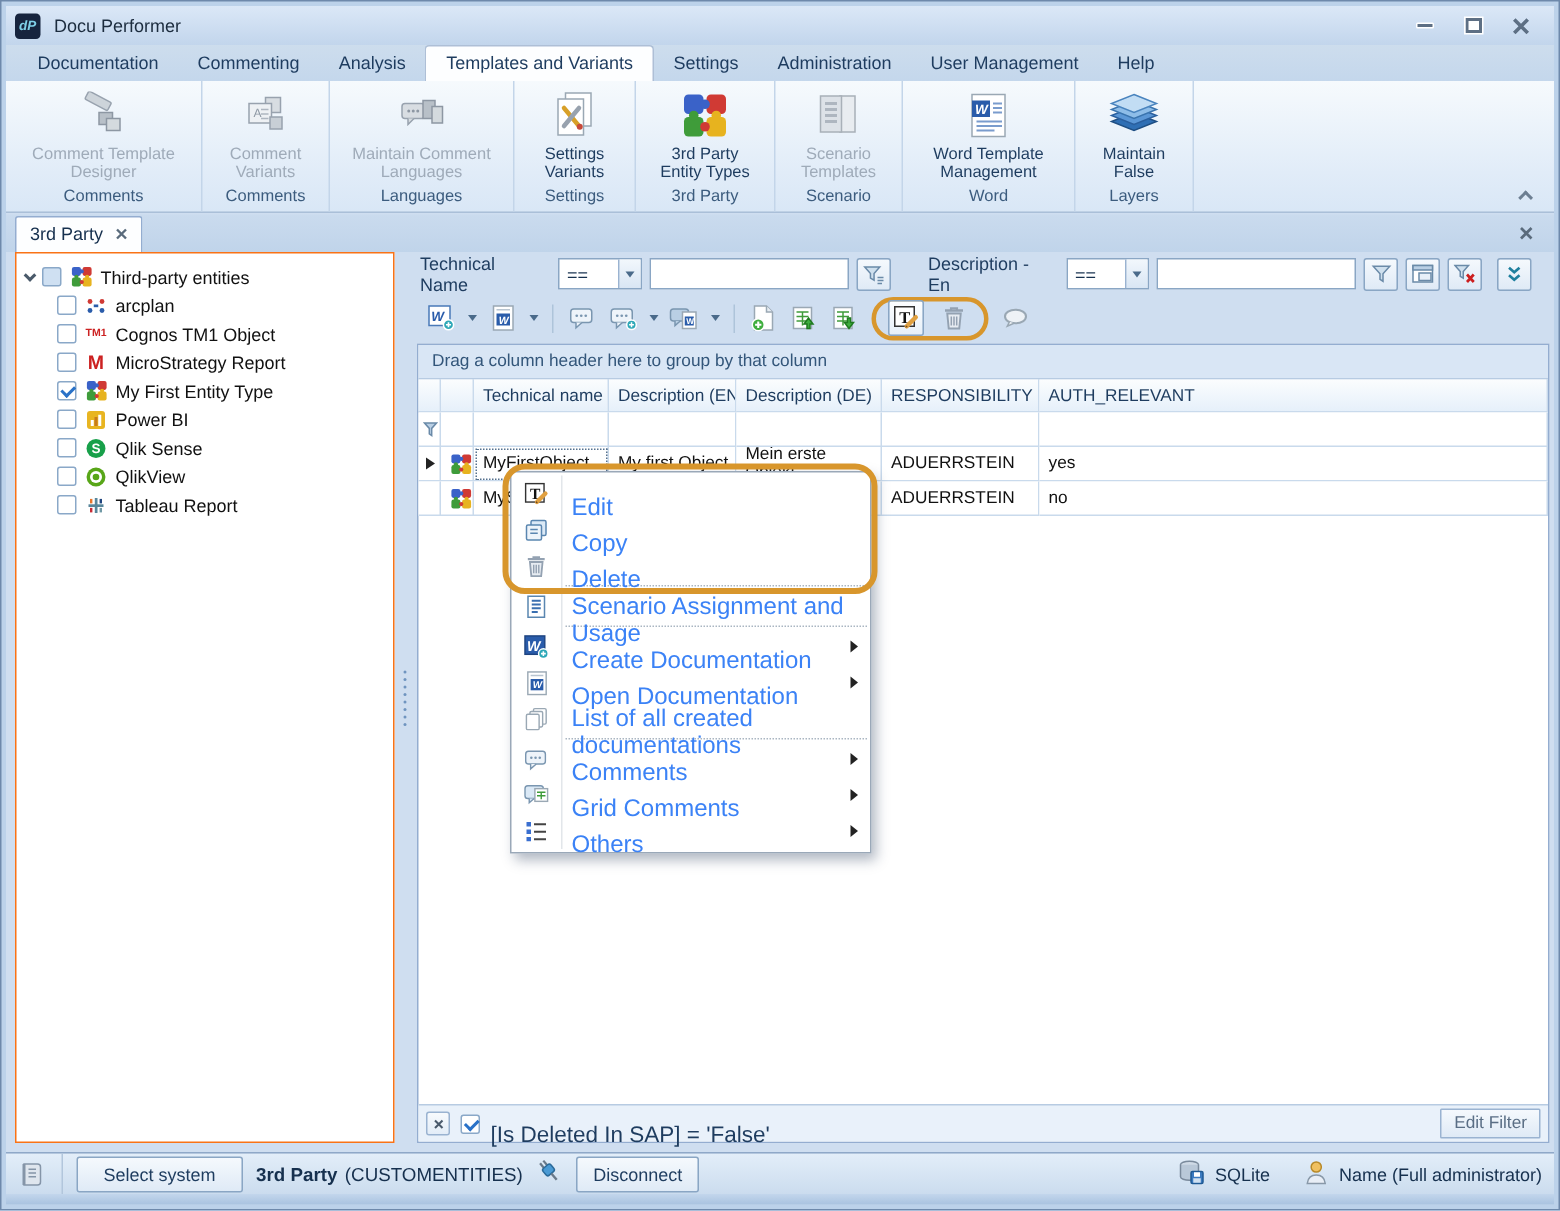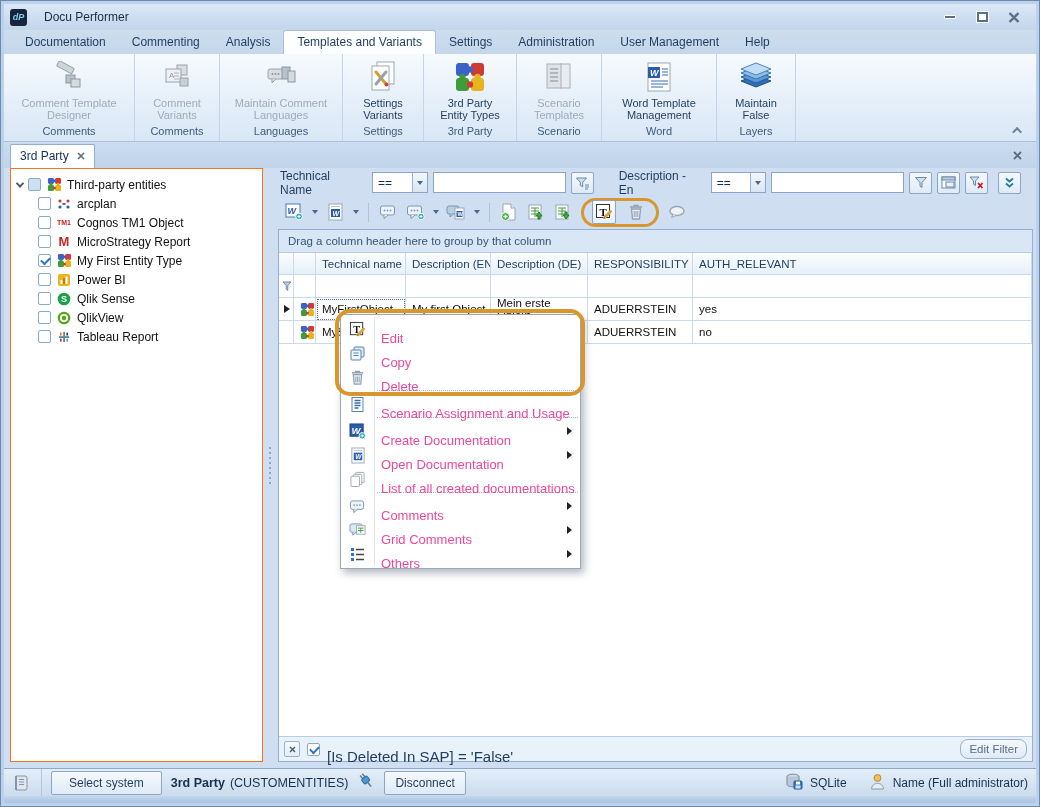--- a/index.html
+++ b/index.html
@@ -13,21 +13,21 @@
     position:absolute; inset:0;
     background:#cfdef0;
     box-shadow: inset 0 0 0 1px #6e89ab, inset 0 0 0 4px #bcd2ea;
   }
   
   .titlebar { position:absolute; top:4px; left:4px; right:4px; height:26px;
     background:linear-gradient(#dbe8f7,#c2d5ec);
     display:flex; align-items:center; padding:0 6px; }
   .app-icon { width:17px; height:17px; background:#16243e; border-radius:3px;
     color:#7fd0e8; font-size:9px; font-style:italic; font-weight:bold;
-    display:flex; align-items:center; justify-content:center; margin-right:17px; }
+    display:flex; align-items:center; justify-content:center; margin-right:9px; }
   .title-text { color:#1c2c3e; font-size:12px; }
   .win-controls { margin-left:auto; display:flex; gap:16px; align-items:center; padding-right:8px; }
   .wc { width:16px; height:12px; display:flex; align-items:center; justify-content:center; cursor:default; }
   .wc-min i { display:block; width:12px; height:4px; background:#5d6f84; border:1px solid #fff; border-radius:1px; }
   .wc-max i { display:block; width:11px; height:10px; border:2px solid #5d6f84; outline:1px solid #fff; background:#fff; }
   
   .ribbon-tabs { position:absolute; top:30px; left:4px; right:4px; height:24px;
     background:linear-gradient(#cddded,#c4d7ec); display:flex; align-items:flex-end; padding-left:8px; }
   .rtab { padding:4px 13px 5px; font-size:12px; color:#1e3c5f; border-radius:3px 3px 0 0; cursor:default; }
   .rtab.active { background:#fdfeff; border:1px solid #aebfd6; border-bottom:none; }
@@ -92,29 +92,29 @@
   .ghead > div { background:linear-gradient(#fbfdfe,#e6f0fa); font-size:11.5px; color:#1e3c5f; padding-left:6px; white-space:nowrap; }
   .gfilter > div, .gdata > div { height:23px; background:#fff; font-size:11.5px; color:#111; padding-left:6px; }
   .gdata > div.cell-ind, .gfilter > div.cell-ind, .ghead > div.cell-ind { padding-left:2px; justify-content:center; }
   .row-arrow { width:0; height:0; border-top:4px solid transparent; border-bottom:4px solid transparent; border-left:6px solid #222; }
   .sel-cell { outline:1px dotted #55718e; outline-offset:-2px; }
   .grid-footer { position:absolute; left:0; right:0; bottom:0; height:25px; background:#e9f1fa; border-top:1px solid #b7cbe2;
     display:flex; align-items:center; gap:7px; padding:0 5px; }
   .gf-close { width:16px; height:16px; border:1px solid #9ab3d1; border-radius:2px; background:linear-gradient(#f7fafd,#e3edf8);
     display:flex; align-items:center; justify-content:center; font-size:10px; color:#4a5a6c; }
   .gf-text { font-size:15px; color:#1e3c5f;margin-top:14px; }
-  .editfilter-btn { margin-left:auto; border:1px solid #9ab3d1; border-radius:8px; background:linear-gradient(#f5f9fd,#dfeaf6);
+  .editfilter-btn { margin-left:auto; border:1px solid #9ab3d1; border-radius:1px; background:linear-gradient(#f5f9fd,#dfeaf6);
     font-size:11.5px; color:#5a6e85; padding:3px 8px; cursor:default; }
   
   .ctx-menu { position:absolute; left:340px; top:314px; width:241px; background:#fff; border:1px solid #9aa8b8;
     box-shadow:3px 4px 8px rgba(30,50,80,.35); padding:2px 0; z-index:20; }
   .ctx-menu::before { content:""; position:absolute; left:33px; top:2px; bottom:2px; width:1px; background:#e2e6ea; }
   .mi { height:24px; display:flex; align-items:center; cursor:default; position:relative; }
   .mi-icon { width:33px; flex:none; display:flex; align-items:center; justify-content:center; }
-  .mi-label { font-size:13px; color:#ec4899; padding-left:7px;margin-top:19px; }
+  .mi-label { font-size:16px; color:#3b82f6; padding-left:7px;margin-top:19px; }
   .mi-arrow { position:absolute; right:8px; width:0; height:0; border-top:4px solid transparent; border-bottom:4px solid transparent; border-left:5px solid #222; }
   .msep { border-top:1px dotted #aab6c2; margin:1px 2px 1px 36px; }
   .orange-menu-ring { position:absolute; left:335px; top:309px; width:250px; height:87px;
     border:4px solid #d8962c; border-radius:15px; z-index:21; pointer-events:none; }
   
   .statusbar { position:absolute; left:4px; right:4px; bottom:11px; height:28px;
     background:linear-gradient(#e3eef9,#cbdcee); border-top:1px solid #8fa8c8;
     display:flex; align-items:center; padding:0 8px; gap:9px; }
   .sb-docicon { width:30px; border-right:1px solid #b2c6dc; align-self:stretch; display:flex; align-items:center; }
   .sb-btn { border:1px solid #8aa6c4; border-radius:2px; background:linear-gradient(#f5f9fd,#dfeaf6);

